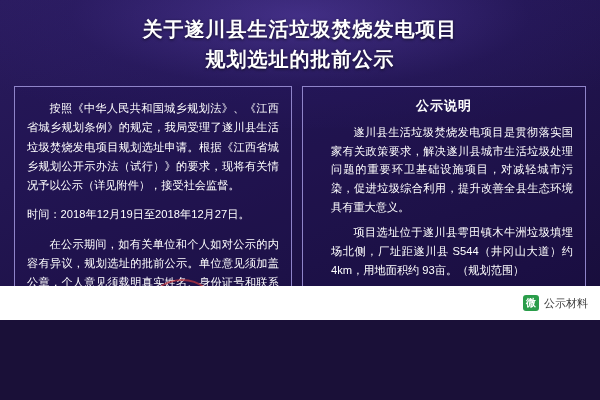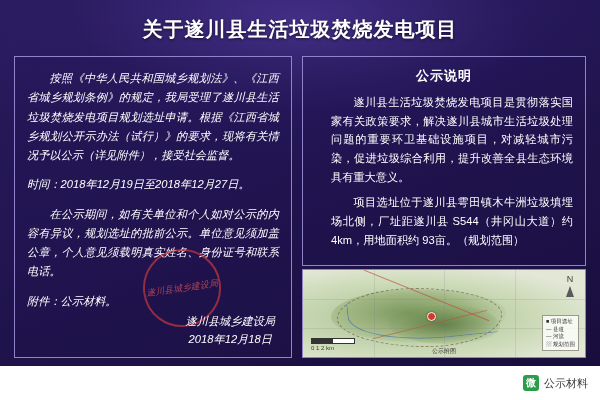--- a/index.html
+++ b/index.html
@@ -9,21 +9,21 @@
   body {
     width: 600px;
     height: 400px;
     overflow: hidden;
     font-family: "Liberation Sans", sans-serif;
     background: #1a1038;
   }
   #poster {
     position: relative;
     width: 600px;
-    height: 400px;
+    height: 320px;
     background: linear-gradient(160deg, #2a1b5e 0%, #231653 35%, #1d1146 70%, #170d3a 100%);
     box-sizing: border-box;
     overflow: hidden;
   }
   
   #poster::before {
     content: "";
     position: absolute;
     left: -10%;
     top: -30%;
@@ -62,21 +62,20 @@
     position: relative;
     background: rgba(32,20,80,0.22);
   }
   .left-panel {
     width: 278px;
     padding: 12px 12px 10px 12px;
     color: #ffffff;
     font-size: 11.2px;
     line-height: 1.72;
     text-align: justify;
-    font-style: italic;
   }
   .left-panel p {
     margin: 0 0 10px 0;
     text-indent: 2em;
   }
   .left-panel p.noindent {
     text-indent: 0;
   }
   .left-panel p.contact {
     text-indent: 0;
@@ -309,20 +308,21 @@
     font-weight: bold;
   }
 </style>
 </head>
 <body>
 
 <div id="poster">
 
   <div class="title-block">
     <div class="title-line">关于遂川县生活垃圾焚烧发电项目</div>
+    <div class="title-line">规划选址的批前公示</div>
   </div>
 
   <div class="content-row">
 
     <div class="panel left-panel">
       <p>按照《中华人民共和国城乡规划法》、《江西省城乡规划条例》的规定，我局受理了遂川县生活垃圾焚烧发电项目规划选址申请。根据《江西省城乡规划公开示办法（试行）》的要求，现将有关情况予以公示（详见附件），接受社会监督。</p>
       <p class="noindent">时间：2018年12月19日至2018年12月27日。</p>
       <p>在公示期间，如有关单位和个人如对公示的内容有异议，规划选址的批前公示。单位意见须加盖公章，个人意见须载明真实姓名、身份证号和联系电话。</p>
       <p class="contact">附件：公示材料。</p>
 

